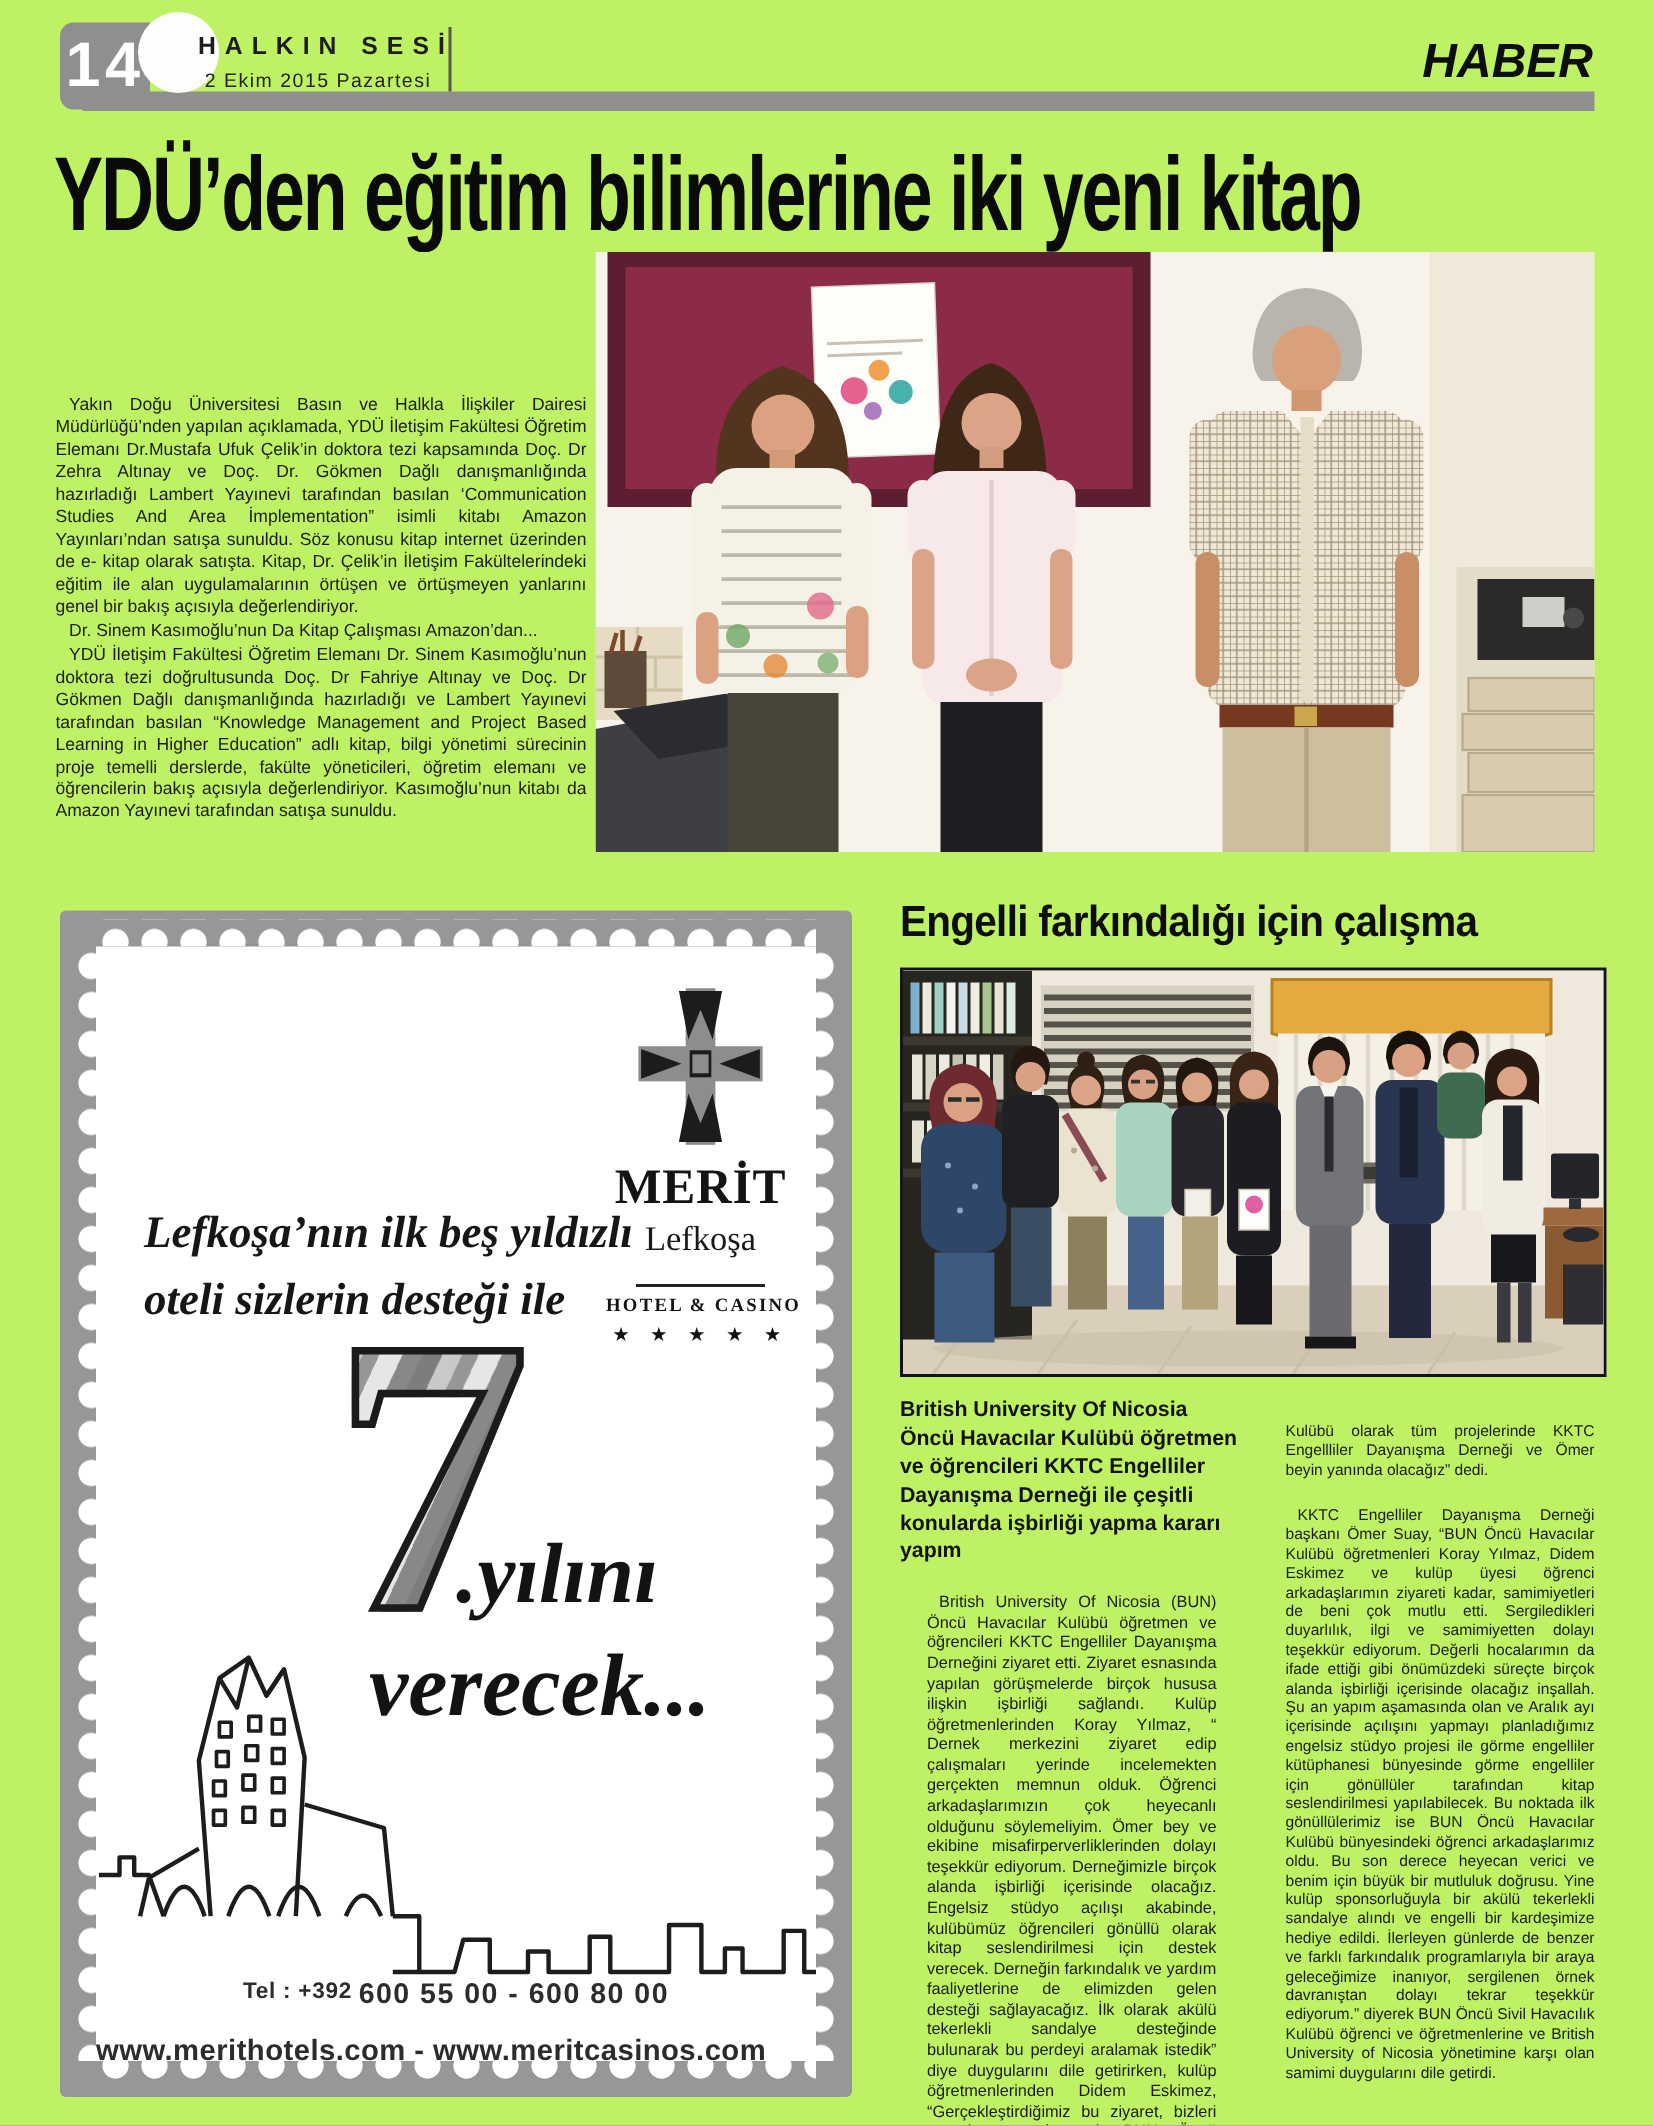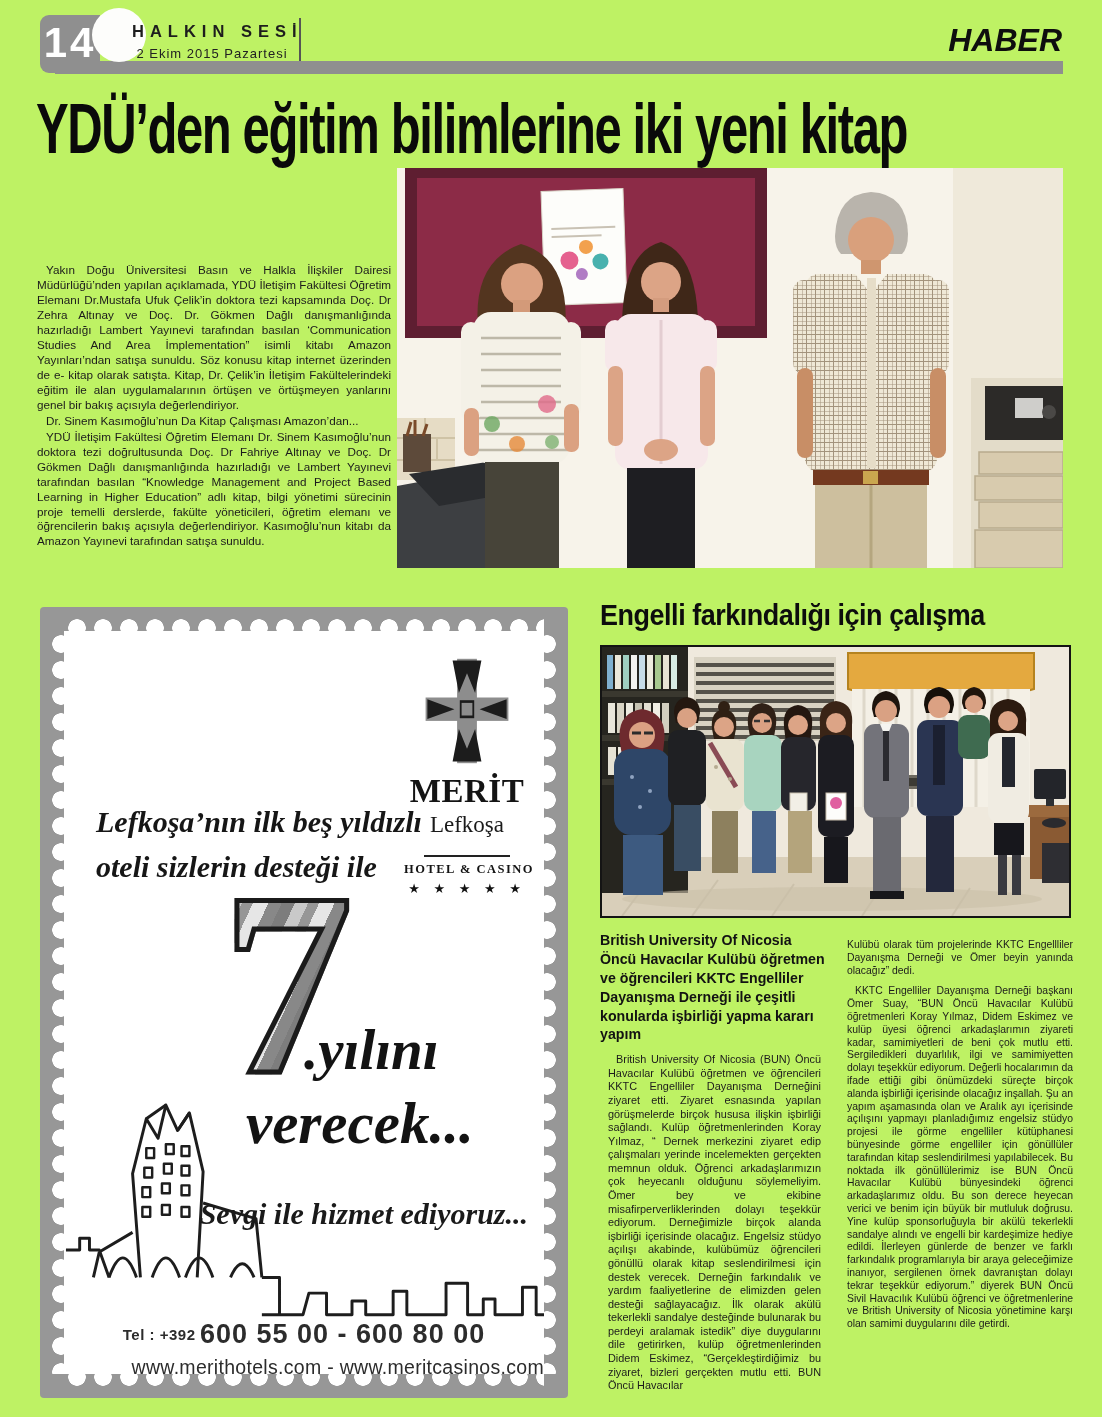--- a/index.html
+++ b/index.html
@@ -33,21 +33,21 @@
   
   .h2{position:absolute;left:600px;top:599px;white-space:nowrap;font-size:29px;font-weight:bold;
       color:#0d0d0d;letter-spacing:-.5px;transform:scaleX(.93);transform-origin:left top;}
   .photo2{position:absolute;left:600px;top:645px;width:471px;height:273px;border:2px solid #141414;
           box-sizing:border-box;background:#efe9dd;}
   .photo2 svg{display:block;}
   .a2col{position:absolute;top:931px;height:486px;overflow:hidden;}
   .a2c1{left:600px;width:229px;}
   .a2c2{left:839px;width:242px;}
   .a2-lede{font-size:14.2px;font-weight:bold;line-height:1.33;color:#121212;margin:0 0 9px 0;}
-  .a2col p{margin:8px;font-size:10.9px;line-height:1.245;text-align:justify;color:#1b1b1b;}
+  .a2col p{margin:18px;font-size:10.9px;line-height:1.245;text-align:justify;color:#1b1b1b;}
   .a2c2 p{font-size:10.4px;line-height:1.23;}
   .a2col p.ind{text-indent:8px;}
 
   
   .ad{position:absolute;left:40px;top:607px;width:528px;height:791px;background:#979797;border-radius:4px;}
   .ad-inner{position:absolute;left:24px;top:24px;right:24px;bottom:24px;background:#fff;}
   .perf{position:absolute;pointer-events:none;}
   .perf.pt{left:24px;right:24px;top:6px;height:18px;
      background-image:radial-gradient(circle at 13px 15px,#fff 8.5px,rgba(0,0,0,0) 9px);
      background-size:26px 18px;background-repeat:repeat-x;}
@@ -83,23 +83,23 @@
          -webkit-text-stroke:5px #1b1b1b;}
   .yilini{position:absolute;left:240px;top:386px;font-family:"Liberation Serif",serif;font-style:italic;
           font-weight:bold;font-size:57px;color:#131313;white-space:nowrap;}
   .kutluyor{position:absolute;left:182px;top:458px;font-family:"Liberation Serif",serif;font-style:italic;
             font-weight:bold;font-size:59px;color:#131313;white-space:nowrap;}
   .ad-art{position:absolute;left:0;top:452px;width:100%;height:240px;pointer-events:none;}
   .slogan{position:absolute;right:16px;top:566px;font-family:"Liberation Serif",serif;font-style:italic;
           font-weight:bold;font-size:30px;color:#1a1a1a;white-space:nowrap;}
   .tel{position:absolute;left:0;right:0;top:688px;text-align:center;color:#2c2c2c;white-space:nowrap;}
   .tel .tl{font-size:15px;font-weight:bold;vertical-align:3px;letter-spacing:.5px;}
-  .tel .tn{font-size:27px;font-weight:bold;letter-spacing:1px;}
-  .sites{position:absolute;left:0;right:0;top:725px;text-align:right;font-size:19.5px;
-         font-weight:normal;color:#2c2c2c;letter-spacing:.3px;white-space:nowrap;}
+  .tel .tn{font-size:19px;font-weight:bold;letter-spacing:1px;}
+  .sites{position:absolute;left:0;right:0;top:725px;text-align:left;font-size:19.5px;
+         font-weight:bold;color:#2c2c2c;letter-spacing:.3px;white-space:nowrap;}
 </style>
 </head>
 <body>
 
 <div class="sheet">
 
   <div class="hdr-bar"></div>
   <div class="pagenum"><span>14</span></div>
   <div class="notch"></div>
   <div class="masthead">
@@ -409,21 +409,20 @@
           <path d="M46 196 q14 -40 28 0 M90 196 q14 -40 28 0 M124 196 q14 -40 28 0"></path>
           <path d="M142 120 L196 136 L202 196"></path>
           <path d="M170 196 q12 -28 24 0"></path>
           <path d="M36 170 L70 150 M30 196 L36 170"></path>
           <g>
             <path d="M2 168 h14 v-12 h10 v12 h10 L46 196 M202 196 h18 v38 h-18 M220 234 h24 l6 -22 h18 v22 h26 v-14 h14 v14 h28 v-24 h14 v24 h40 v-32 h22 v32 h16 v-16 h12 v16 h28 v-28 h14 v28 h26 v-10 h10 v10"></path>
           </g>
         </g>
       </svg>
 
-      <div class="slogan">Sevgi ile hizmet ediyoruz...</div>
 
       <div class="tel">
         <span class="tl">Tel : +392</span>
         <span class="tn">600 55 00 - 600 80 00</span>
       </div>
       <div class="sites">www.merithotels.com - www.meritcasinos.com</div>
     </div>
     <div class="perf pt"></div>
     <div class="perf pb"></div>
     <div class="perf pl"></div>

